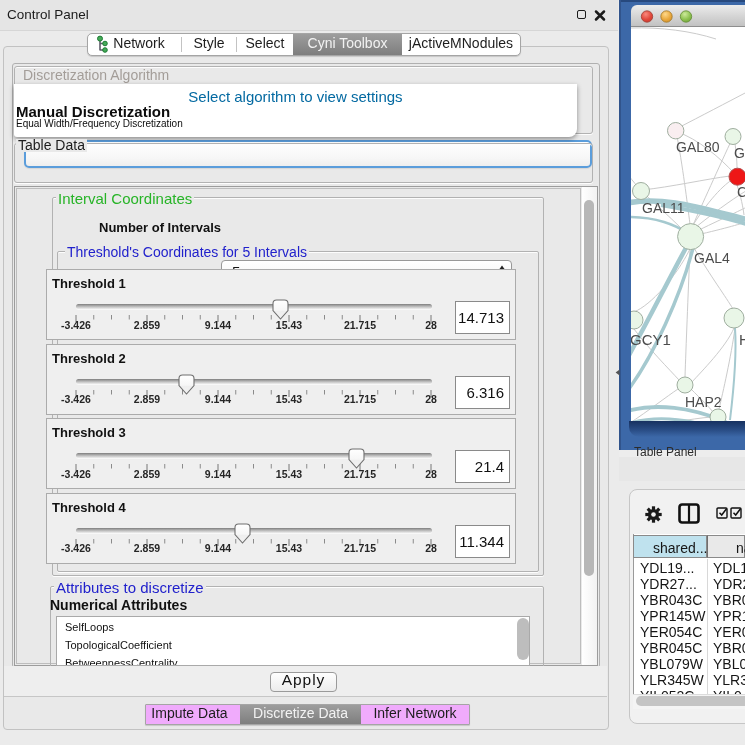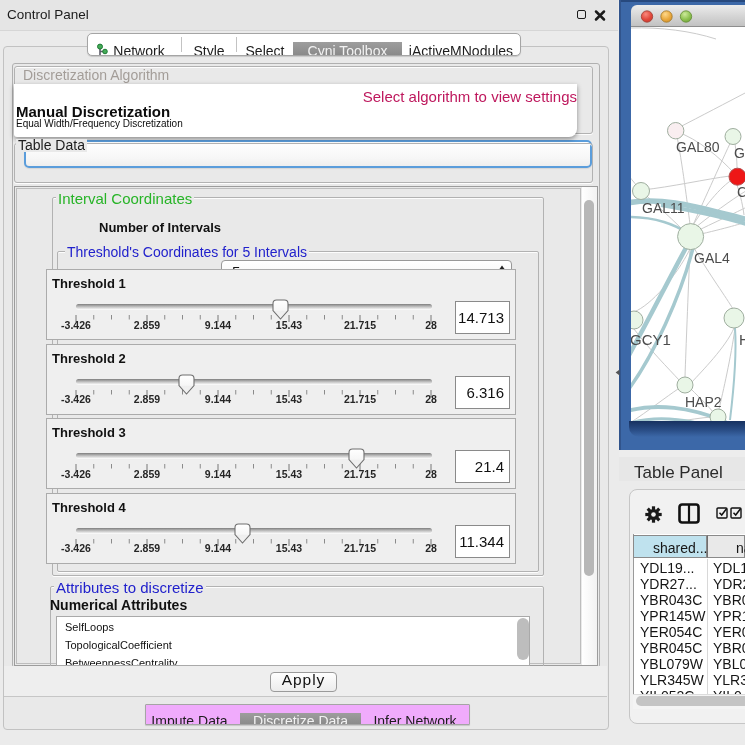--- a/index.html
+++ b/index.html
@@ -15,21 +15,21 @@
   .arrows{position:absolute;right:5px;top:50%;width:8px;height:13px;margin-top:-6.5px;}
   .thrbox{position:absolute;left:46px;width:470px;height:71px;background:#efefef;
           border:1px solid #ababab;box-sizing:border-box;}
   .thrtitle{position:absolute;left:5px;top:6px;font-size:13px;font-weight:bold;color:#111;}
   .track{position:absolute;left:29px;top:34px;width:356px;height:5px;border-radius:3px;
          background:linear-gradient(#7e7e7e,#b5b5b5 45%,#efefef);box-shadow:0 1px 0 #f8f8f8;}
   .vbox{position:absolute;left:408px;top:31px;width:55px;height:33px;background:#fff;
         border:1px solid #8a8a8a;box-sizing:border-box;font-size:15px;color:#111;
         text-align:right;line-height:31px;padding-right:5px;}
   .slabel{position:absolute;top:48.5px;font-size:10.5px;font-weight:bold;color:#262626;transform:translateX(-50%);}
-  .seg{position:absolute;top:8px;height:100%;display:flex;align-items:center;justify-content:center;
+  .seg{position:absolute;top:0;height:100%;display:flex;align-items:center;justify-content:center;
        font-size:14px;color:#1d1d1d;padding-bottom:3px;box-sizing:border-box;}
   .segdark{background:linear-gradient(#9d9d9d,#7e7e7e);color:#f2f2f2;}
   .tabsep{position:absolute;top:3px;bottom:3px;width:1px;background:#c3c3c3;}
   .cell{position:absolute;font-size:14px;color:#161616;white-space:nowrap;}
 </style>
 </head>
 <body>
 <div id="page">
 
   <div class="abs" style="left:0;top:0;width:618px;height:30px;background:#e5e5e5;border-bottom:1px solid #d6d6d6;"></div>
@@ -61,21 +61,21 @@
   </div>
 
   <div class="abs" style="left:12px;top:63px;width:586px;height:603px;border:1px solid #b0b0b0;border-radius:3px;"></div>
 
   <div class="groupbox" style="left:14px;top:66px;width:577px;height:66px;"></div>
   <div class="gtitle" style="left:21px;top:69px;color:#a39d98;">Discretization Algorithm</div>
   <div class="combo" style="left:24px;top:96px;width:564px;height:24px;border:2px solid #5b9ddb;border-radius:5px;"></div>
 
   <div class="abs" style="left:14px;top:84px;width:563px;height:53px;background:#fff;
        border-radius:0 0 8px 3px;box-shadow:0 2px 5px rgba(0,0,0,0.4);"></div>
-  <div class="abs" style="left:14px;top:88px;width:563px;text-align:right;font-size:15px;color:#be185d;">Select algorithm to view settings</div>
+  <div class="abs" style="left:14px;top:88px;width:563px;text-align:center;font-size:15px;color:#0369a1;">Select algorithm to view settings</div>
   <div class="abs" style="left:16px;top:103px;font-size:15px;font-weight:bold;color:#0c0c0c;">Manual Discretization</div>
   <div class="abs" style="left:16px;top:118px;font-size:10px;color:#0c0c0c;">Equal Width/Frequency Discretization</div>
 
   <div class="groupbox" style="left:14px;top:143px;width:577px;height:38px;"></div>
   <div class="gtitle" style="left:16px;top:139px;color:#1c1c1c;">Table Data</div>
   <div class="combo" style="left:25px;top:154px;width:560px;height:21px;">
     <div class="ctext">galFiltered.sif default node</div>
     <svg class="arrows" width="8" height="13" viewBox="0 0 8 13">
       <path d="M4 0.5 L7.2 5 L0.8 5 Z" fill="#222"></path>
       <path d="M4 12.5 L7.2 8 L0.8 8 Z" fill="#222"></path>
@@ -399,21 +399,21 @@
 
   <svg class="abs" style="left:614.5px;top:368.5px;" width="5" height="7" viewBox="0 0 5 7">
     <path d="M4.6 0.5 L0.6 3.5 L4.6 6.5 Z" fill="#555"></path>
     </svg>
 
   <div class="abs" style="left:629px;top:421px;width:116px;height:16px;border-radius:0 0 0 10px;
        background:linear-gradient(180deg,#173160 0%,#2b4f88 60%,#3c68a8 100%);"></div>
   <div class="abs" style="left:619px;top:450px;width:126px;height:8px;background:#ededed;"></div>
 
   <div class="abs" style="left:619px;top:457px;width:126px;height:24px;background:#e7e7e7;"></div>
-  <div class="abs" style="left:634px;top:463px;font-size:17px;color:#2b2b2b;">Table Panel</div>
+  <div class="abs" style="left:634px;top:445px;font-size:12px;color:#2b2b2b;">Table Panel</div>
 
   <div class="abs" style="left:629px;top:489px;width:130px;height:233px;background:#f1f1f1;border:1px solid #c6c6c6;border-radius:8px;"></div>
 
   <svg class="abs" style="left:644px;top:505px;" width="19" height="19" viewBox="0 0 19 19">
       <circle cx="9.5" cy="9.5" r="5.6" fill="#1a1a1a"></circle>
       <line x1="13.00" y1="9.50" x2="17.70" y2="9.50" stroke="#1a1a1a" stroke-width="3.2"></line>
       <line x1="11.97" y1="11.97" x2="15.30" y2="15.30" stroke="#1a1a1a" stroke-width="3.2"></line>
       <line x1="9.50" y1="13.00" x2="9.50" y2="17.70" stroke="#1a1a1a" stroke-width="3.2"></line>
       <line x1="7.03" y1="11.97" x2="3.70" y2="15.30" stroke="#1a1a1a" stroke-width="3.2"></line>
       <line x1="6.00" y1="9.50" x2="1.30" y2="9.50" stroke="#1a1a1a" stroke-width="3.2"></line>

